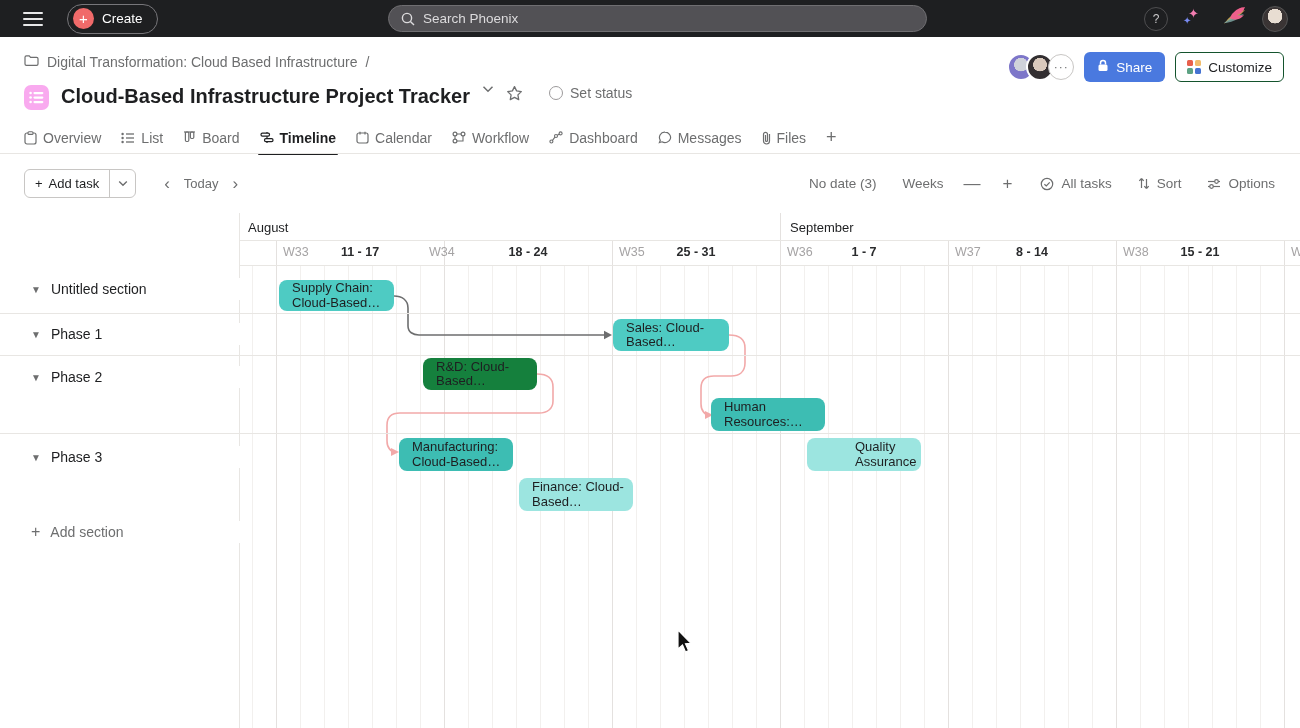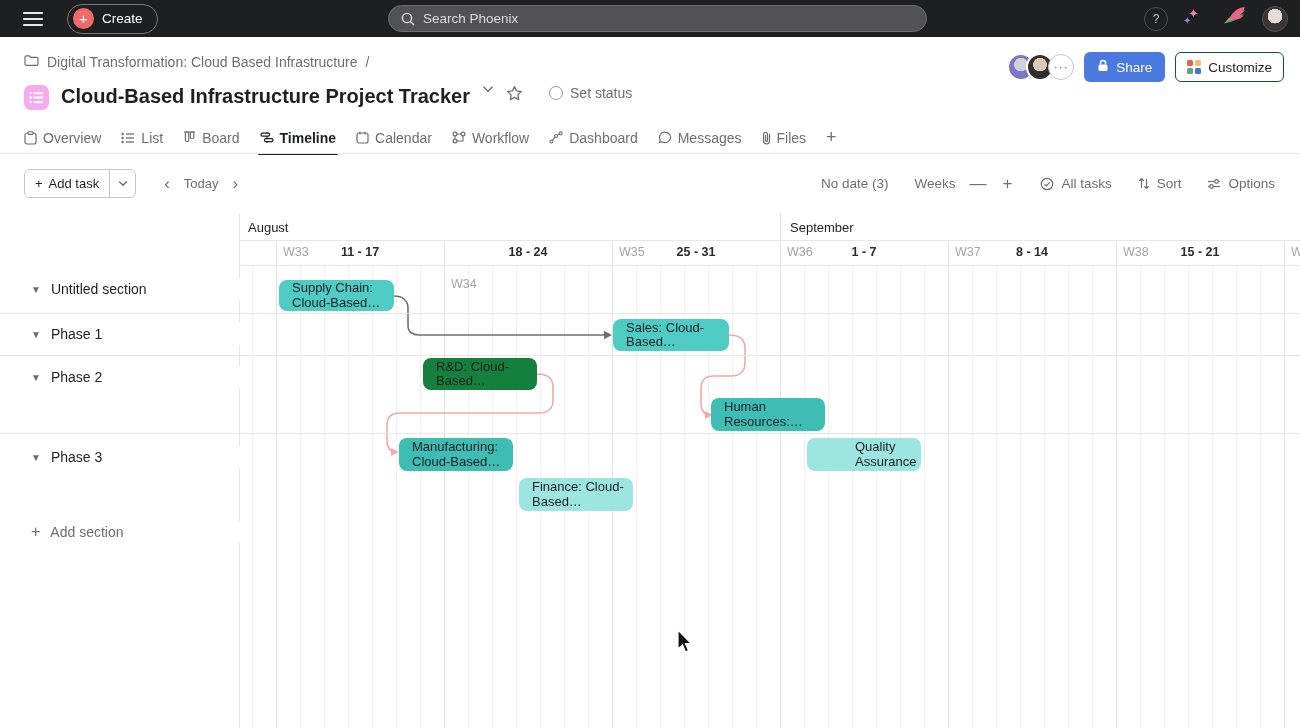--- a/index.html
+++ b/index.html
@@ -54,21 +54,21 @@
   
   .toolbar { position:absolute; top:154px; left:0; width:1300px; height:59px; display:flex; align-items:center; }
   .addtask { margin-left:24px; display:flex; height:29px; border:1px solid #c8c6c4; border-radius:6px; overflow:hidden; font-size:13px; }
   .addtask .main { display:flex; align-items:center; gap:6px; padding:0 10px; cursor:pointer; font-weight:500; }
   .addtask .caret { width:26px; display:flex; align-items:center; justify-content:center; border-left:1px solid #c8c6c4; color:#6d6e6f; cursor:pointer; }
   .nav-arrow { color:#6d6e6f; font-size:17px; cursor:pointer; padding:0 6px; }
   .today-lbl { color:#6d6e6f; font-size:13px; cursor:pointer; padding:0 8px; }
   .toolbar-right { margin-left:auto; margin-right:25px; display:flex; align-items:center; gap:26px; color:#6d6e6f; font-size:13.5px; }
   .toolbar-right .item { display:flex; align-items:center; gap:7px; cursor:pointer; }
   .zoom-minus, .zoom-plus { font-size:17px; cursor:pointer; padding:0 2px; }
-  .zoom-group { display:flex; align-items:center; gap:12px; }
+  .zoom-group { display:flex; align-items:center; gap:18px; }
 
   
   .timeline { position:absolute; top:213px; left:0; width:1300px; height:515px; overflow:hidden; background:#fff; }
   .month-label { position:absolute; top:7px; font-size:13px; color:#1e1f21; white-space:nowrap; }
   .week-label { position:absolute; top:32px; font-size:12.5px; color:#a5a3a4; white-space:nowrap; }
   .week-range { position:absolute; top:32px; width:168px; text-align:center; font-size:12.5px; font-weight:700; color:#2a2b2d; white-space:nowrap; }
   .vline { position:absolute; width:1px; background:#f2f0ee; }
   .vline.wk { background:#e4e1df; }
   .hline { position:absolute; height:1px; background:#e8e6e3; }
   .left-panel { position:absolute; top:0; left:0; width:240px; height:515px; background:#fff; border-right:1px solid #e8e6e3; z-index:5; }
@@ -396,21 +396,21 @@
       <div class="hline" style="left: 240px; top: 27px; width: 1060px;"></div>
       <div class="hline" style="left: 240px; top: 52px; width: 1060px;"></div>
       <div class="hline" style="left: 0px; top: 100px; width: 1300px; z-index: 6;"></div>
       <div class="hline" style="left: 0px; top: 142px; width: 1300px; z-index: 6;"></div>
       <div class="hline" style="left: 0px; top: 220px; width: 1300px; z-index: 6;"></div>
       <div class="month-label" style="left: 248px;">August</div>
       <div class="month-label" style="left: 790px;">September</div>
       <div class="vline wk" style="left: 780px; top: 0px; height: 27px;"></div>
       <div class="week-label" style="left: 283px;">W33</div>
       <div class="week-range" style="left: 276px;">11 - 17</div>
-      <div class="week-label" style="left: 451px; margin-top: 32px;">W34</div>
+      <div class="week-label" style="left: 429px;">W34</div>
       <div class="week-range" style="left: 444px;">18 - 24</div>
       <div class="week-label" style="left: 619px;">W35</div>
       <div class="week-range" style="left: 612px;">25 - 31</div>
       <div class="week-label" style="left: 787px;">W36</div>
       <div class="week-range" style="left: 780px;">1 - 7</div>
       <div class="week-label" style="left: 955px;">W37</div>
       <div class="week-range" style="left: 948px;">8 - 14</div>
       <div class="week-label" style="left: 1123px;">W38</div>
       <div class="week-range" style="left: 1116px;">15 - 21</div>
       <div class="week-label" style="left: 1291px;">W39</div>

